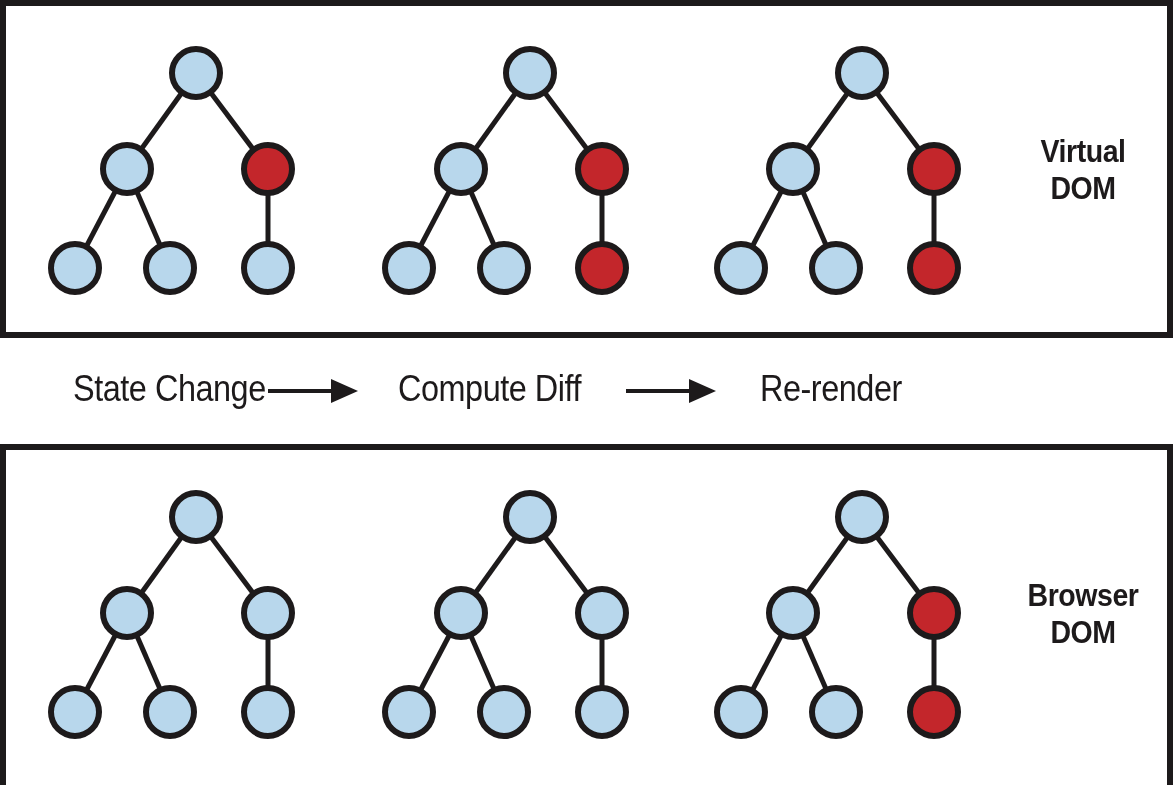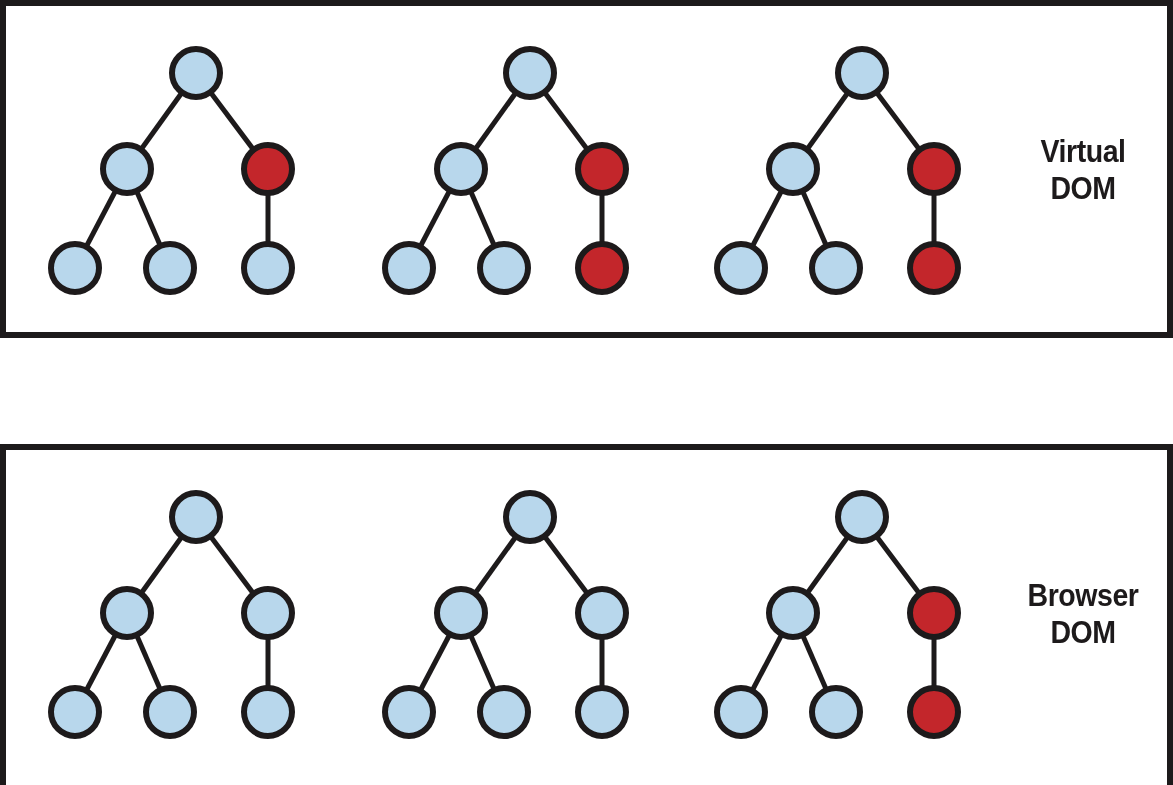--- a/index.html
+++ b/index.html
@@ -97,20 +97,33 @@
           <circle cx="122" cy="228" r="24" fill="#b8d7ec" stroke="#1d1a1b" stroke-width="6"></circle>
           <circle cx="220" cy="228" r="24" fill="#c3262b" stroke="#1d1a1b" stroke-width="6"></circle>
         </svg>
       </div>
     <div class="panel-label">
       <div>Virtual</div>
       <div>DOM</div>
     </div>
   </section>
 
+  <div class="flow">
+    <span class="flow-step flow-step-1">State Change</span>
+    <svg class="arrow-icon arrow-1" width="90" height="26" viewBox="0 0 90 26" aria-hidden="true">
+      <line x1="0" y1="13" x2="66" y2="13" stroke="currentColor" stroke-width="4"></line>
+      <polygon points="63,1 90,13 63,25" fill="currentColor"></polygon>
+    </svg>
+    <span class="flow-step flow-step-2">Compute Diff</span>
+    <svg class="arrow-icon arrow-2" width="90" height="26" viewBox="0 0 90 26" aria-hidden="true">
+      <line x1="0" y1="13" x2="66" y2="13" stroke="currentColor" stroke-width="4"></line>
+      <polygon points="63,1 90,13 63,25" fill="currentColor"></polygon>
+    </svg>
+    <span class="flow-step flow-step-3">Re-render</span>
+  </div>
 
   <section class="panel panel-bottom">
     <div class="tree tree-1">
         <svg viewBox="0 0 250 260">
           <line x1="148" y1="33" x2="79" y2="129" stroke="#1d1a1b" stroke-width="5"></line>
           <line x1="148" y1="33" x2="220" y2="129" stroke="#1d1a1b" stroke-width="5"></line>
           <line x1="79" y1="129" x2="27" y2="228" stroke="#1d1a1b" stroke-width="5"></line>
           <line x1="79" y1="129" x2="122" y2="228" stroke="#1d1a1b" stroke-width="5"></line>
           <line x1="220" y1="129" x2="220" y2="228" stroke="#1d1a1b" stroke-width="5"></line>
           <circle cx="148" cy="33" r="24" fill="#b8d7ec" stroke="#1d1a1b" stroke-width="6"></circle>

